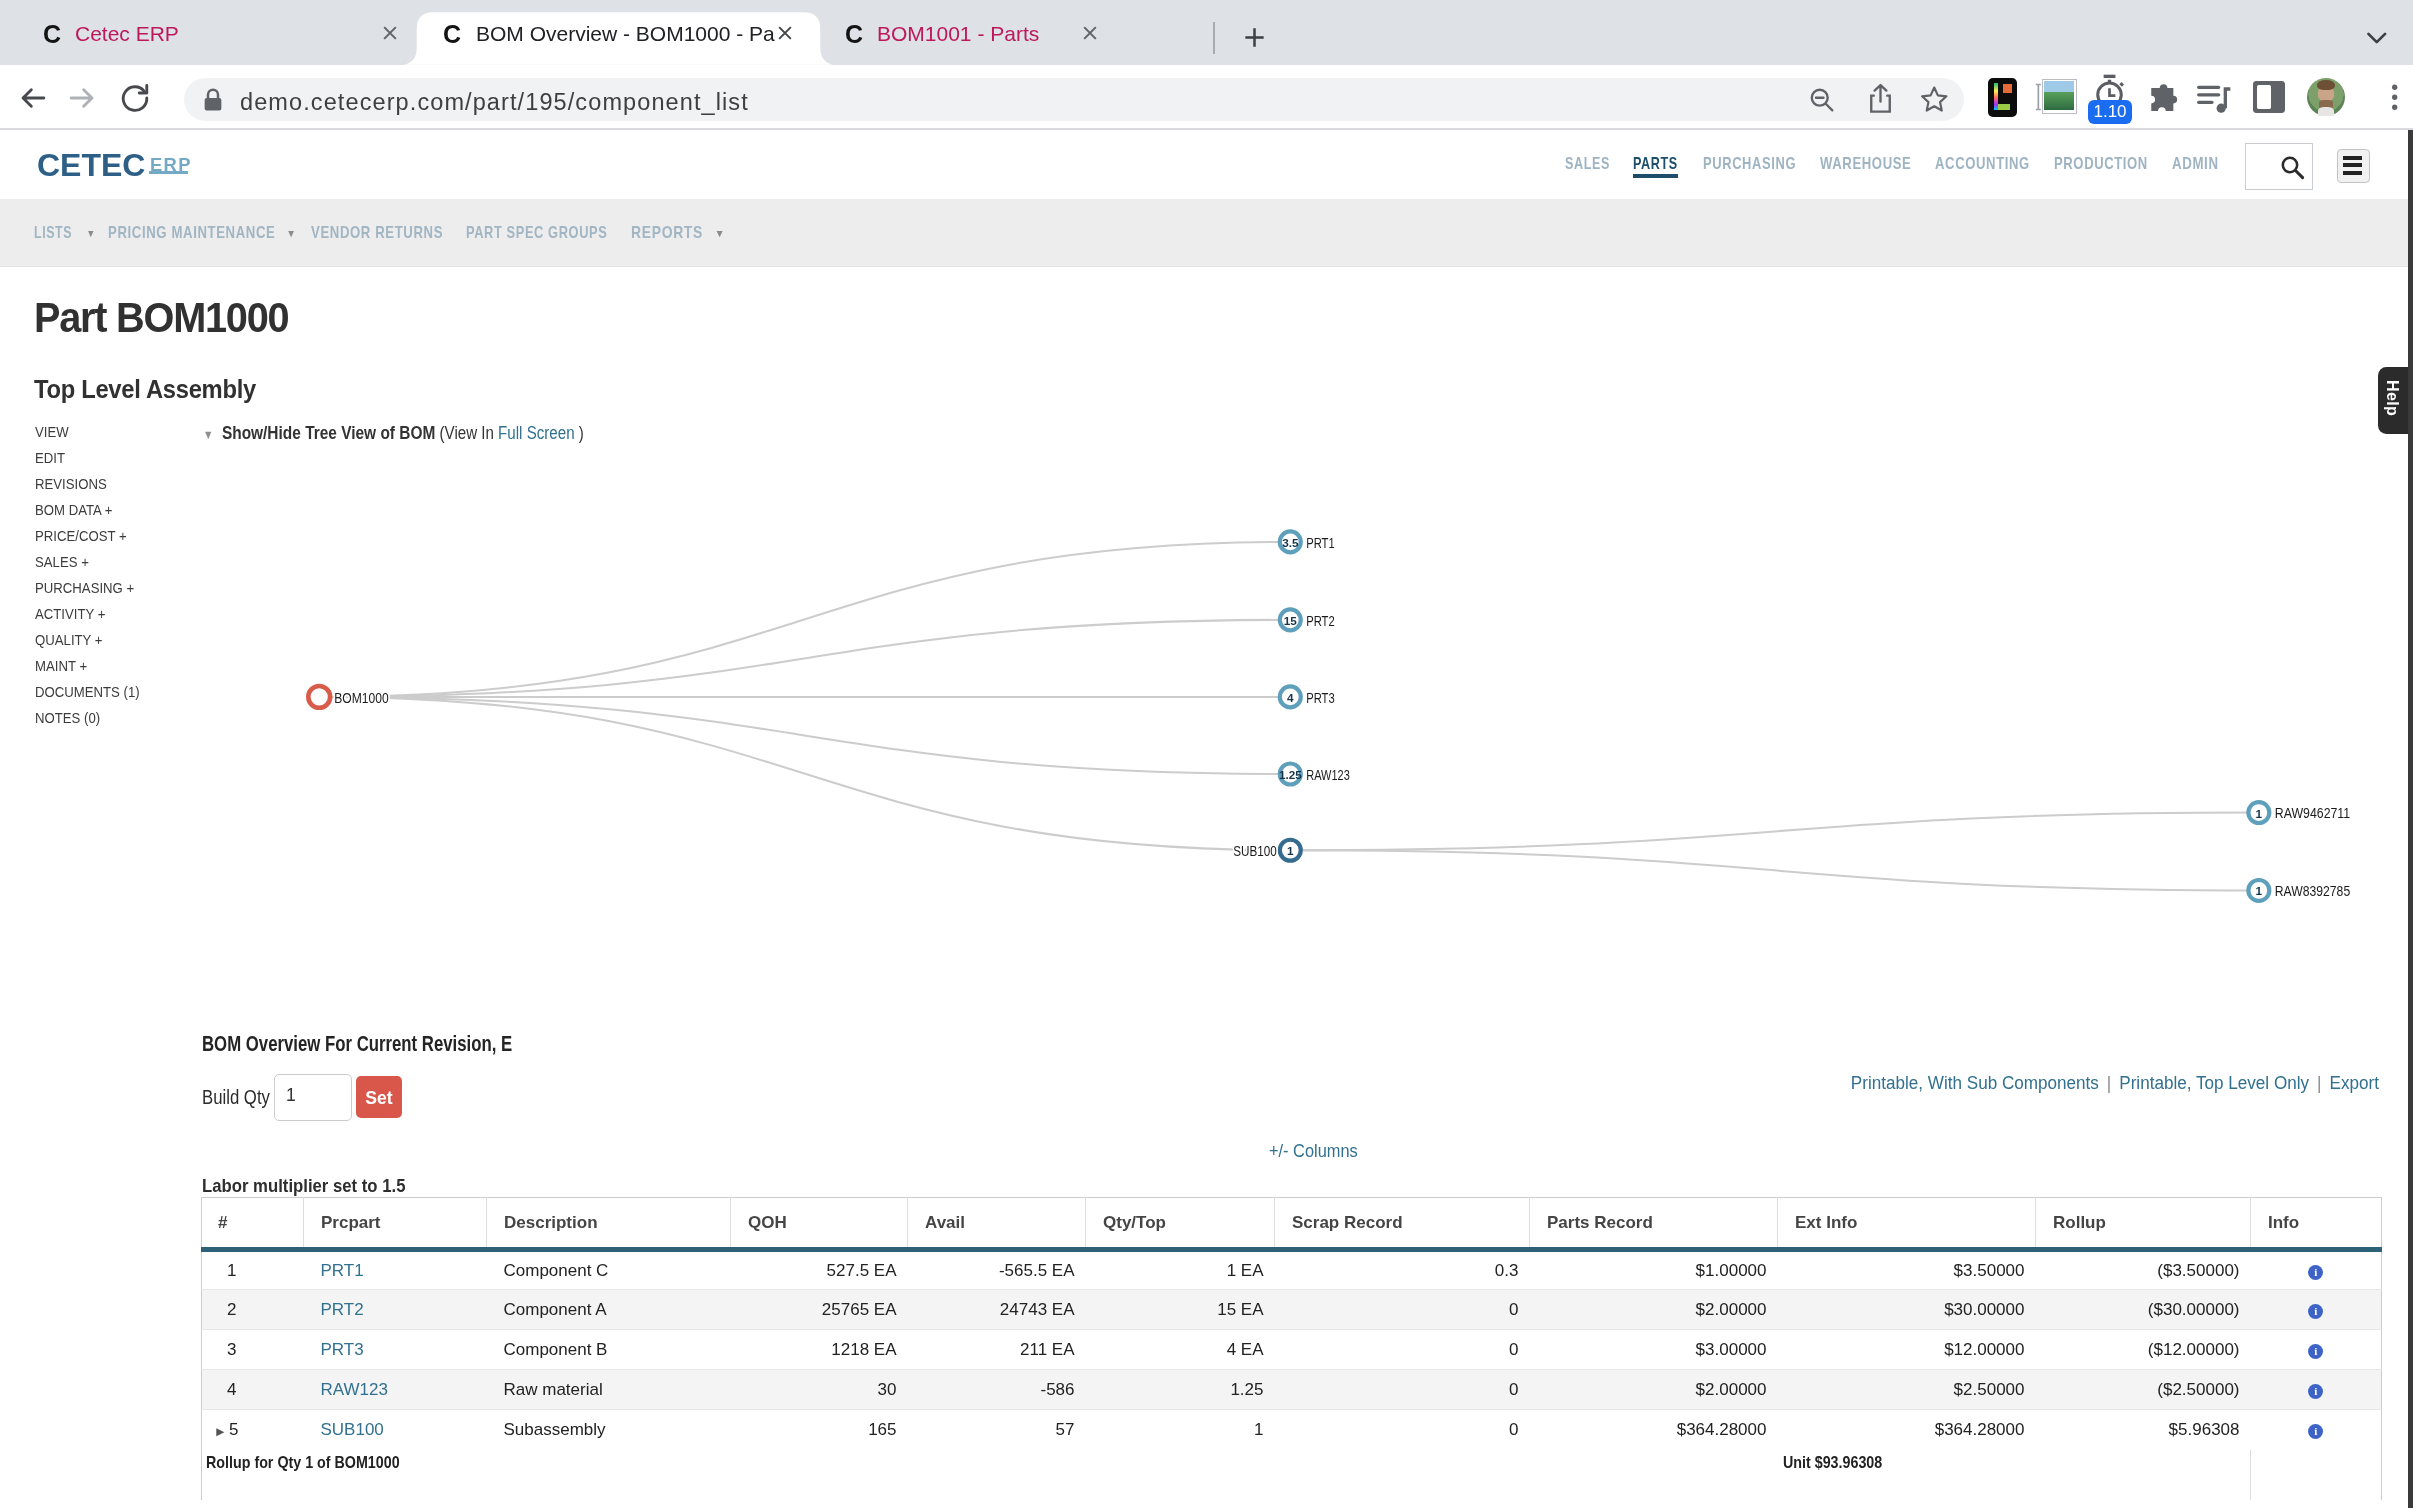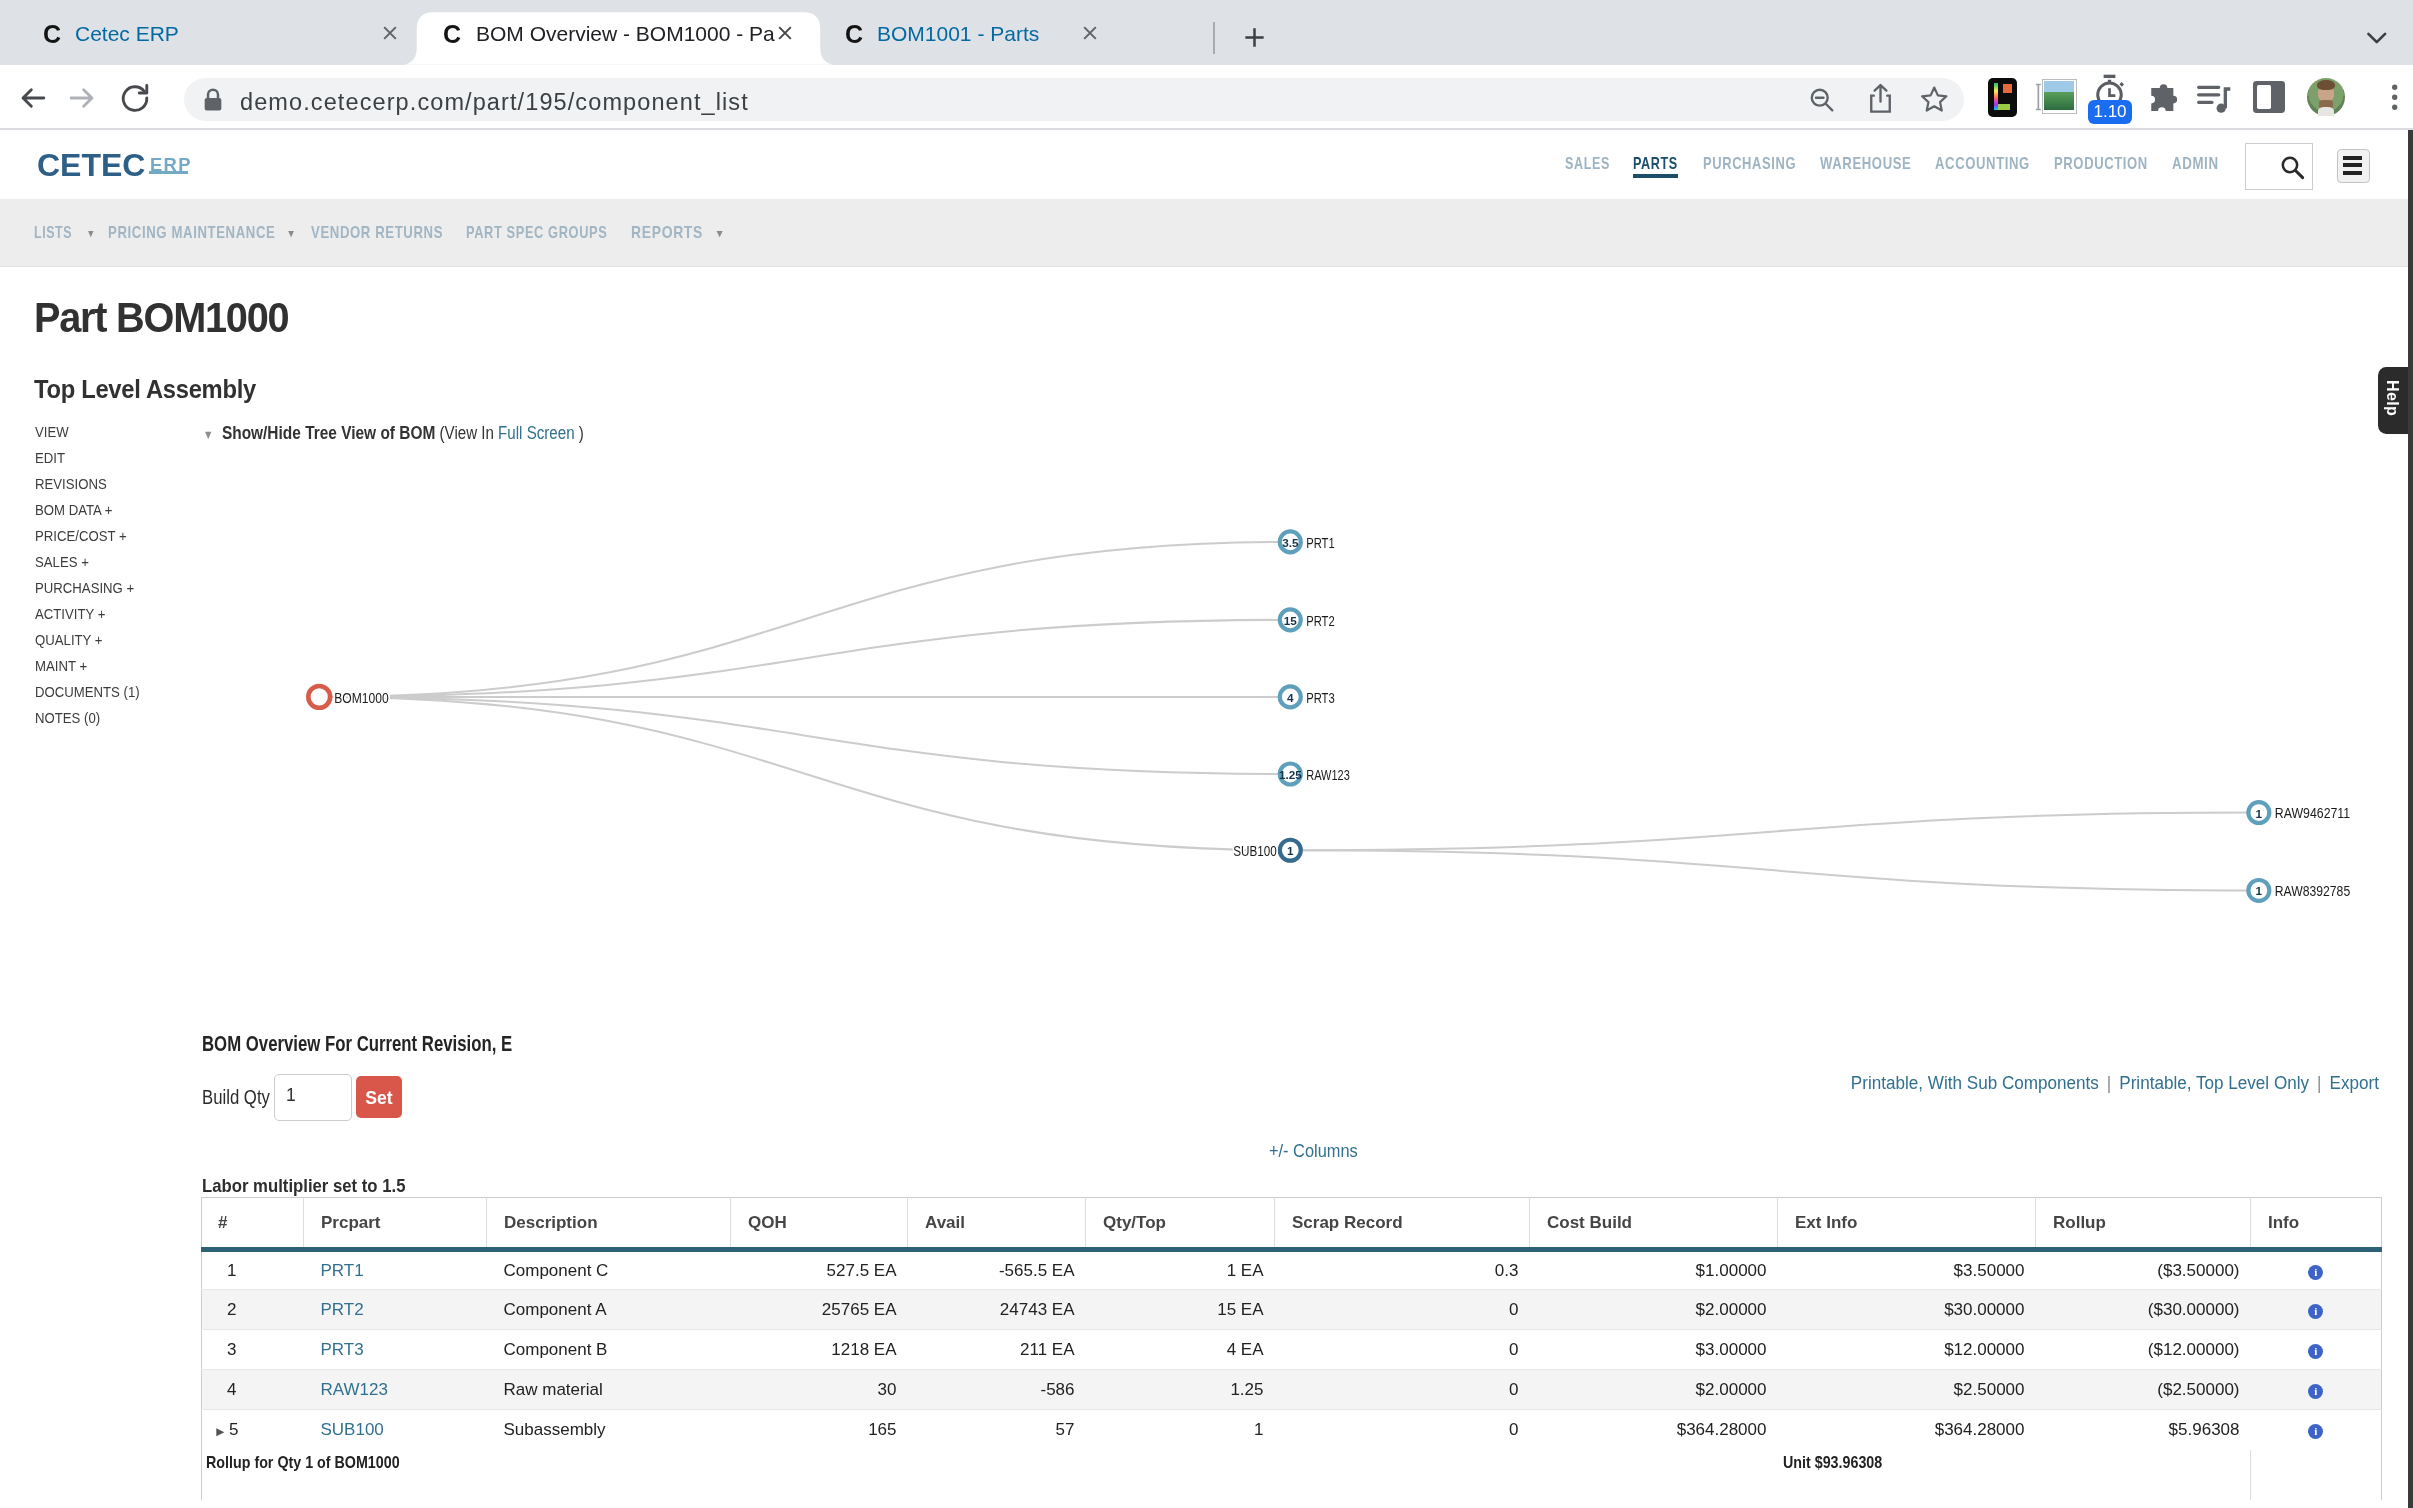--- a/index.html
+++ b/index.html
@@ -1,21 +1,21 @@
 <!DOCTYPE html>
 <html style="font-size:13.4px"><head>
 <meta charset="utf-8">
 <style>
 * { margin:0; padding:0; box-sizing:border-box; }
 html,body { width:2413px; height:1508px; overflow:hidden; }
 body { font-family:"Liberation Sans", sans-serif; background:#fff; position:relative; }
 .abs { position:absolute; }
 
 #tabstrip { position:absolute; left:0; top:0; width:2413px; height:65px; background:#dee1e6; }
-.tabtitle { position:absolute; top:22px; font-size:21px; color:#0369a1; white-space:nowrap; }
+.tabtitle { position:absolute; top:22px; font-size:21px; color:#be185d; white-space:nowrap; }
 .favicon { position:absolute; top:20px; font-size:25px; font-weight:bold; color:#141414; font-family:"Liberation Sans"; }
 .closex { position:absolute; top:22.6px; width:20px; height:20px; }
 .closex svg { display:block; }
 #activetab { position:absolute; left:400px; top:11.7px; width:437px; height:53px; }
 #toolbar { position:absolute; left:0; top:65px; width:2413px; height:64px; background:#fff; }
 #pill { position:absolute; left:184px; top:13.4px; width:1780px; height:43px; background:#f0f2f4; border-radius:22px; }
 #urltext { position:absolute; left:240px; top:24px; font-size:23.5px; color:#3c4043; letter-spacing:1.1px; }
 #chromeline { position:absolute; left:0; top:128px; width:2413px; height:1.7px; background:#d9dbdf; }
 
 #appheader { position:absolute; left:0; top:130px; width:2413px; height:87px; background:#fff; }
@@ -291,21 +291,21 @@
 </colgroup>
 <thead>
   <tr style="border-bottom:5px solid #2c6178;">
     <th style="padding-left:16px;">#</th>
         <th>Prcpart</th>
         <th>Description</th>
         <th>QOH</th>
         <th>Avail</th>
         <th>Qty/Top</th>
         <th>Scrap Record</th>
-        <th>Cost Build</th>
+        <th>Parts Record</th>
         <th>Ext Info</th>
         <th>Rollup</th>
         <th>Info</th>
   </tr>
 </thead>
 <tbody>
   <tr class="odd">
     <td class="pl30">1</td>
         <td class="pl20"><a class="lnk" href="#">PRT1</a></td>
         <td class="pl20">Component C</td>

